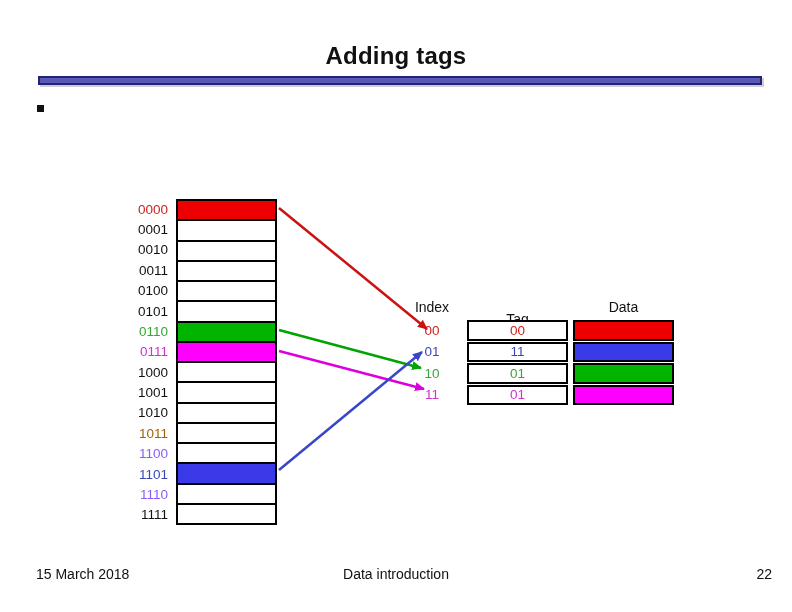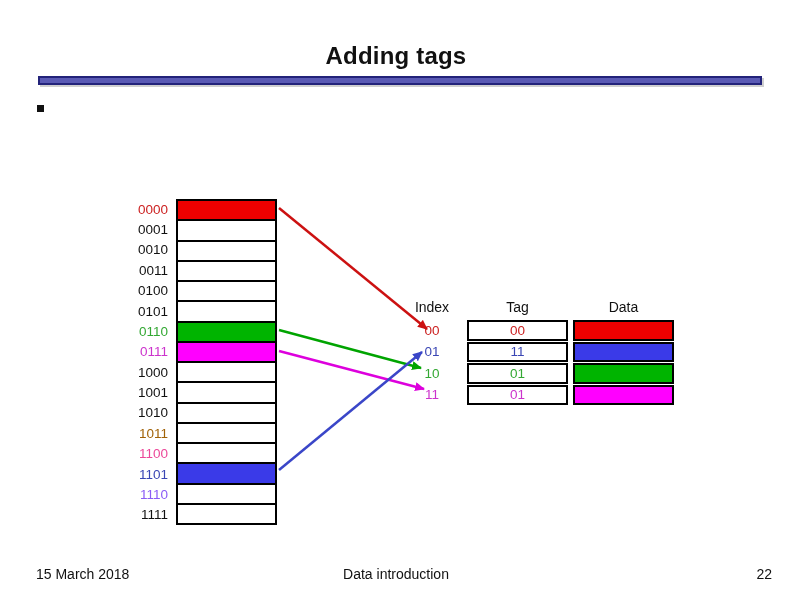--- a/index.html
+++ b/index.html
@@ -39,21 +39,21 @@
   .mem-boxes{
     position:absolute;left:176px;top:199px;width:101px;height:326px;
     display:flex;flex-direction:column;border:2px solid #000;box-sizing:border-box;
   }
   .mem-boxes .mrow{flex:1;border-bottom:2px solid #000;}
   .mem-boxes .mrow:last-child{border-bottom:none;}
 
   
   .col-header{position:absolute;top:299px;font-size:14px;text-align:center;}
   .hdr-index{left:404px;width:56px;}
-  .hdr-tag{left:467px;width:101px;}
+  .hdr-tag{left:467px;width:101px;margin-top:12px;}
   .hdr-data{left:573px;width:101px;}
 
   
   .index-col{
     position:absolute;left:416px;top:320px;width:32px;height:85px;
     display:flex;flex-direction:column;
   }
   .index-col span{flex:1;display:flex;align-items:center;justify-content:center;font-size:13.5px;}
 
   
@@ -91,21 +91,21 @@
     <span style="color: rgb(17, 17, 17);">0010</span>
     <span style="color: rgb(17, 17, 17);">0011</span>
     <span style="color: rgb(17, 17, 17);">0100</span>
     <span style="color: rgb(17, 17, 17);">0101</span>
     <span style="color: rgb(51, 168, 51);">0110</span>
     <span style="color: rgb(204, 51, 204);">0111</span>
     <span style="color: rgb(17, 17, 17);">1000</span>
     <span style="color: rgb(17, 17, 17);">1001</span>
     <span style="color: rgb(17, 17, 17);">1010</span>
     <span style="color: #a16207;">1011</span>
-    <span style="color: #ec4899;">1100</span>
+    <span style="color: #8b5cf6;">1100</span>
     <span style="color: rgb(58, 70, 180);">1101</span>
     <span style="color: #8b5cf6;">1110</span>
     <span style="color: rgb(17, 17, 17);">1111</span>
   </div>
 
   <div class="mem-boxes">
     <div class="mrow" style="background: rgb(238, 0, 0);"></div>
     <div class="mrow" style="background: rgb(255, 255, 255);"></div>
     <div class="mrow" style="background: rgb(255, 255, 255);"></div>
     <div class="mrow" style="background: rgb(255, 255, 255);"></div>

